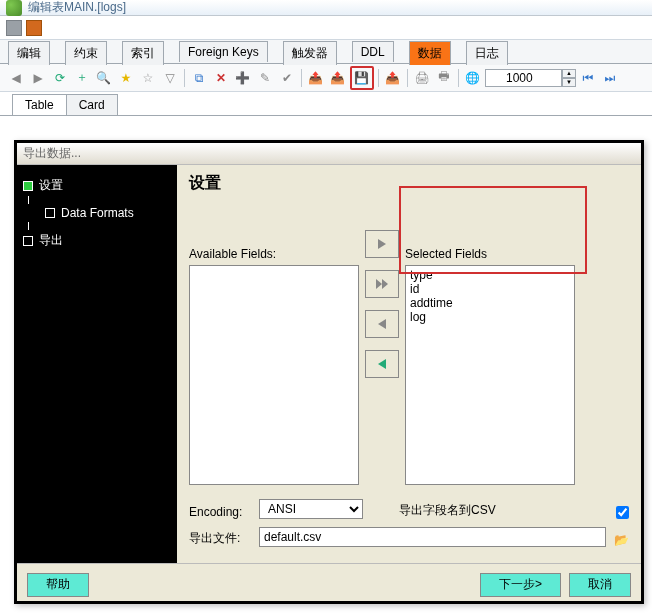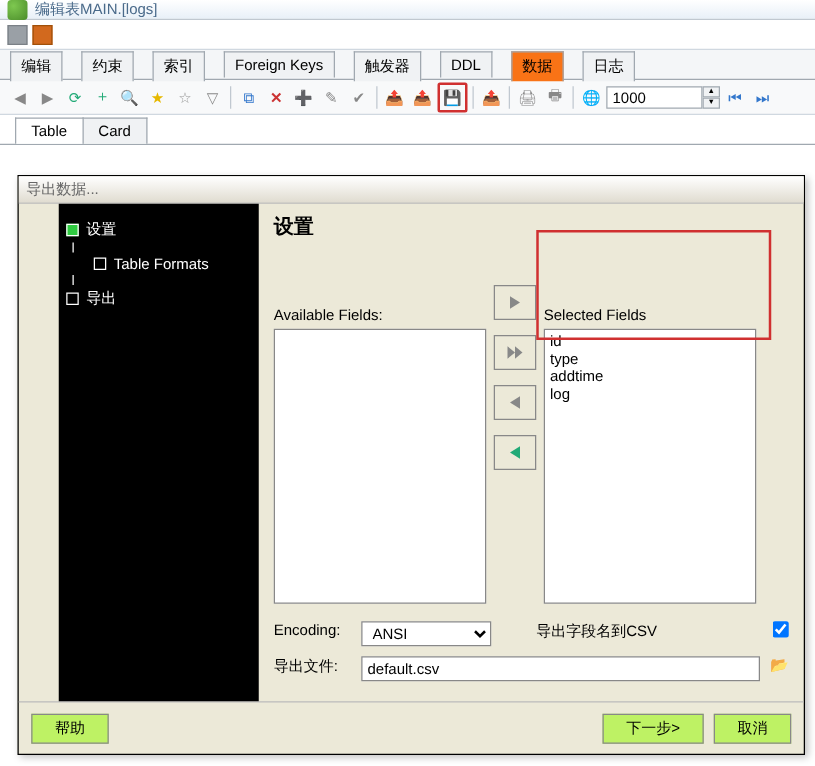--- a/index.html
+++ b/index.html
@@ -11,55 +11,55 @@
 .sq.grey { background: #9aa0a6; border: 1px solid #7a8086; }
 .sq.orange { background: #d2691e; border: 1px solid #a0500a; }
 .tabbar { height: 24px; display: flex; align-items: flex-start; padding: 0 8px; border-bottom: 1px solid #a0a8b0; gap: 16px; background: #f4f6f8; }
 .tab { padding: 3px 8px; border: 1px solid #a0a8b0; border-bottom: none; background: #f0f2f4; margin-right: -1px; cursor: pointer; position: relative; top: 1px; }
 .tab.active { background: #f97316; border-top: 1px solid #a0a8b0; z-index: 2; font-family: Liberation Mono, monospace; }
 .iconbar { height: 28px; display: flex; align-items: center; padding: 0 6px; gap: 2px; border-bottom: 1px solid #d0d8e0; background: #f8f9fa; }
 .iconbar .ib { width: 20px; height: 20px; display: flex; align-items: center; justify-content: center; border-radius: 2px; cursor: pointer; }
 .iconbar .sep { width: 1px; height: 18px; background: #c0c8d0; margin: 0 2px; }
 .iconbar .save-hl { border: 2px solid #d03030; padding: 0; width: 24px; height: 24px; }
 .spin { display: flex; align-items: center; gap: 0; }
-.spin input { width: 77px; height: 18px; border: 1px solid #a0a8b0; padding: 0 4px; }
+.spin input { width: 77px; height: 18px; border: 1px solid #a0a8b0; padding: 0 20px; }
 .spin .updn { display: flex; flex-direction: column; }
 .spin .updn button { width: 14px; height: 9px; font-size: 6px; line-height: 6px; border: 1px solid #a0a8b0; background: #f0f2f4; padding: 0; }
 .subtabs { height: 24px; display: flex; align-items: center; padding: 0 12px; border-bottom: 1px solid #a0a8b0; background: #fff; }
 .subtab { padding: 3px 12px; border: 1px solid #a0a8b0; border-bottom: none; background: #f0f2f4; margin-right: -1px; cursor: pointer; position: relative; top: 1px; }
 .subtab.active { background: #fff; z-index: 2; }
-.dialog { position: absolute; left: 14px; top: 140px; width: 630px; height: 464px; border: 1px solid #000000; background: #ece9d8; box-shadow: 2px 2px 6px rgba(0,0,0,.25); }
+.dialog { position: absolute; left: 14px; top: 140px; width: 630px; height: 464px; border: 3px solid #000000; background: #ece9d8; box-shadow: 2px 2px 6px rgba(0,0,0,.25); }
 .dlg-title { height: 22px; background: linear-gradient(#fff,#e0dcd0); display: flex; align-items: center; padding: 0 6px; color: #666; border-bottom: 1px solid #bbb; }
-.dlg-body { display: flex; height: 398px; padding-left: 32px; }
+.dlg-body { display: flex; height: 398px; }
 .tree { width: 160px; background: #000; padding: 10px 6px; }
 .tree-row { display: flex; align-items: center; gap: 6px; color: #fff; padding: 2px 0; cursor: pointer; }
 .tree-row .box { width: 10px; height: 10px; border: 1px solid #fff; display: inline-block; }
 .tree-row .box.green { background: #2ecc40; }
 .tree-row.child { padding-left: 22px; }
 .tree .vline { border-left: 1px solid #fff; margin-left: 5px; height: 8px; }
 .content { flex: 1; padding: 8px 12px 4px 12px; display: flex; flex-direction: column; }
 .content h2 { font-size: 16px; font-weight: bold; margin-bottom: 14px; }
 .fields-area { display: flex; gap: 6px; }
 .fldcol { display: flex; flex-direction: column; }
 .fldcol label { margin-bottom: 4px; margin-top: 39px; }
 .listbox { border: 1px solid #888; background: #fff; width: 170px; height: 220px; padding: 2px; overflow: auto; }
 .listbox div { padding: 0 2px; }
 .sel-wrap { position: relative; }
 .sel-hl { position: absolute; border: 2px solid #d03030; left: -6px; top: -22px; width: 188px; height: 88px; pointer-events: none; }
 .move-btns { display: flex; flex-direction: column; gap: 12px; margin-top: 22px; }
 .move-btns button { width: 34px; height: 28px; border: 1px solid #888; background: #ece9d8; cursor: pointer; display: flex; align-items: center; justify-content: center; }
 .bottom-form { margin-top: 14px; display: flex; flex-direction: column; gap: 8px; }
-.frow { display: flex; align-items: flex-start; gap: 8px; }
+.frow { display: flex; align-items: flex-end; gap: 8px; }
 .frow select, .frow input[type=text] { border: 1px solid #888; height: 20px; padding: 0 4px; background: #fff; }
 .frow select { width: 104px; }
 .frow input[type=text] { flex: 1; }
 .frow .lbl { width: 62px; }
 .dlg-footer { height: 42px; border-top: 1px solid #bbb; display: flex; align-items: center; padding: 0 10px; gap: 8px; }
 .dlg-footer .spacer { flex: 1; }
-.dlg-footer button { height: 24px; padding: 0 18px; border: 1px solid #888; background: #bef264; cursor: pointer; }
+.dlg-footer button { height: 24px; padding: 0 18px; border: 1px solid #888; background: #5eead4; cursor: pointer; }
 svg { display: block; }
 </style>
 </head>
 <body>
 
 <div class="titlebar">
   <span class="app-icon"></span>
   <span>编辑表MAIN.[logs]</span>
 </div>
 
@@ -129,21 +129,21 @@
   </div>
   <div class="dlg-body">
     <div class="tree" id="tree">
         <div class="tree-row">
           <span class="box green"></span>
           <span>设置</span>
         </div>
         <div class="vline"></div>
         <div class="tree-row child">
           <span class="box"></span>
-          <span>Table Formats</span>
+          <span>Data Formats</span>
         </div>
         <div class="vline"></div>
         <div class="tree-row">
           <span class="box"></span>
           <span>导出</span>
         </div>
       </div>
     <div class="content">
       <h2>设置</h2>
       <div class="fields-area">
@@ -170,22 +170,22 @@
             </button>
           <button>
               <svg width="14" height="14">
                 <polygon points="11,2 3,7 11,12" fill="#2a7"></polygon>
               </svg>
             </button>
         </div>
         <div class="fldcol sel-wrap">
           <label>Selected Fields</label>
           <div class="listbox" id="sel-list">
+              <div>type</div>
               <div>id</div>
-              <div>type</div>
               <div>addtime</div>
               <div>log</div>
             </div>
           <div class="sel-hl"></div>
         </div>
       </div>
       <div class="bottom-form">
         <div class="frow">
           <span class="lbl">Encoding:</span>
           <select><option>ANSI</option></select>

